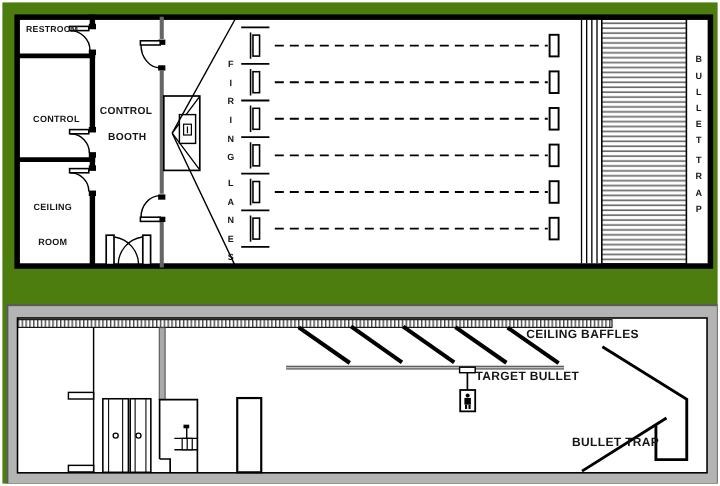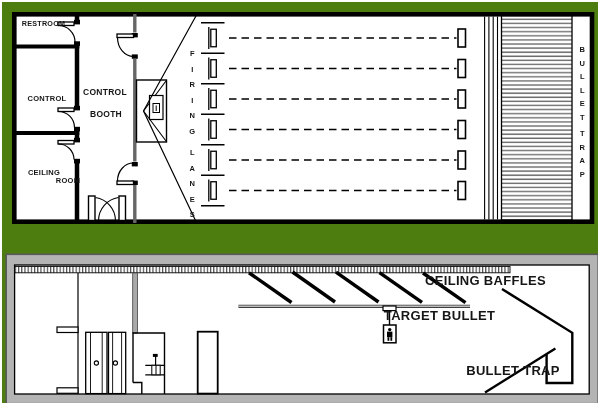--- a/index.html
+++ b/index.html
@@ -16,21 +16,21 @@
   }
   .vlbl{
     position:absolute;transform:translateX(-50%);
     writing-mode:vertical-rl;text-orientation:upright;
     color:#161616;font-weight:700;line-height:1;
     font-family:"Liberation Sans",sans-serif;
   }
   .fs-room{font-size:7.2px;}
   .fs-booth{font-size:8.5px;}
   .fs-mid{font-size:8.5px;letter-spacing:.3px;}
-  .fs-sec{font-size:13px;letter-spacing:.3px;}
+  .fs-sec{font-size:10px;letter-spacing:.3px;}
   .fl{font-size:7.5px;font-weight:700;letter-spacing:6.5px;}
   .bt{font-size:7.5px;font-weight:700;letter-spacing:4.5px;}
 </style>
 </head>
 <body>
 
 <div class="page">
 
 <svg width="600" height="405" viewBox="0 0 600 405">
   <defs>
@@ -203,21 +203,21 @@
     <g stroke="#000" stroke-width="2.4" fill="none">
       <path d="M500 287 L570.3 330.8 L570.3 381 L544.6 381 L544.6 352.3"></path>
       <path d="M483 390.6 L553.4 346.4"></path>
     </g>
   </g>
 </svg>
 
 <div class="lbl fs-room" style="left:41.5px;top:21.5px;">RESTROOM</div>
 <div class="lbl fs-room" style="left:45px;top:96.5px;font-size:7.5px;">CONTROL</div>
 <div class="lbl fs-room" style="left:42px;top:170.5px;font-size:7.5px;">CEILING</div>
-<div class="lbl fs-room" style="left:42px;top:179px;font-size:7.5px;margin-left:24px;">ROOM</div>
+<div class="lbl fs-room" style="left:42px;top:200px;font-size:7.5px;">ROOM</div>
 <div class="lbl fs-booth" style="left:103px;top:90px;">CONTROL</div>
 <div class="lbl fs-booth" style="left:104px;top:111.8px;">BOOTH</div>
 
 <div class="vlbl fl" style="left:190px;top:47.2px;">FIRING</div>
 <div class="vlbl fl" style="left:190px;top:146.2px;">LANES</div>
 <div class="vlbl bt" style="left:580px;top:43.2px;">BULLET</div>
 <div class="vlbl bt" style="left:580px;top:127.2px;">TRAP</div>
 
 <div class="lbl fs-sec" style="left:483.5px;top:277.8px;">CEILING BAFFLES</div>
 <div class="lbl fs-sec" style="left:437.5px;top:313.2px;">TARGET BULLET</div>

